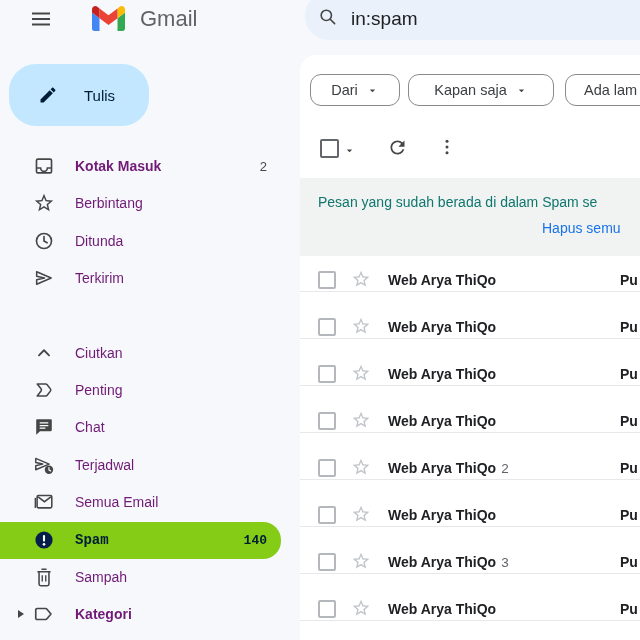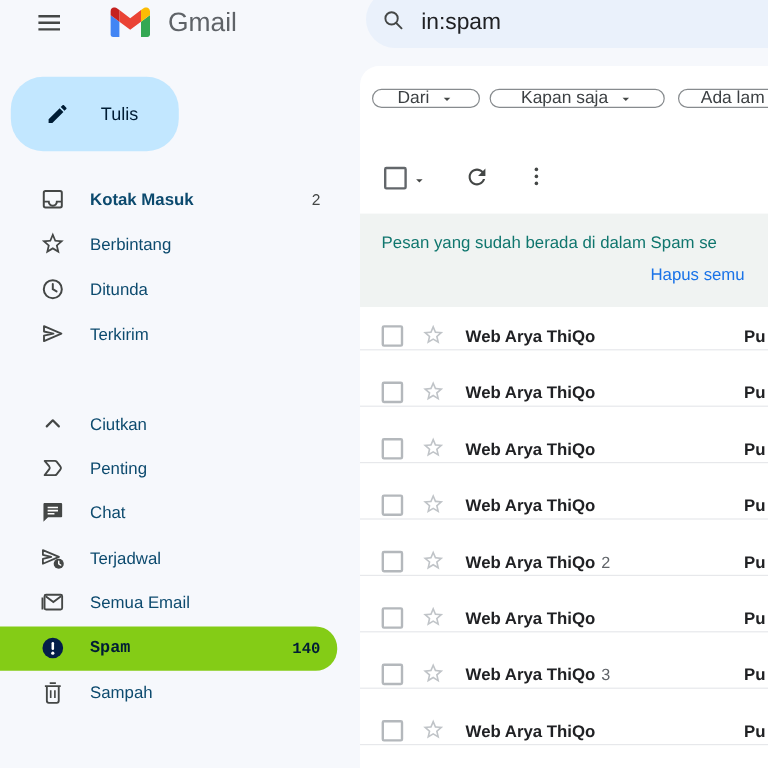--- a/index.html
+++ b/index.html
@@ -23,33 +23,33 @@
   #compose{left:9px;top:64px;width:140px;height:62px;background:#c2e7ff;
     border-radius:27px;cursor:pointer;}
   #compose .icon{position:absolute;left:29px;top:21px;width:20px;height:20px;color:#001d35;}
   #compose-label{position:absolute;left:75px;top:23px;font-size:15px;font-weight:500;color:#001d35;}
 
   #nav{left:0;top:0;width:281px;height:640px;}
   .nav-item{position:absolute;left:0;width:281px;height:37px;cursor:pointer;}
   .nav-item.selected{background:#84cc16;border-radius:0 18px 18px 0;font-family:Liberation Mono, monospace;}
   .nav-icon{position:absolute;left:33px;top:7px;width:22px;height:22px;color:#444746;}
   .nav-item.selected .nav-icon{color:#041e49;}
-  .nav-label{position:absolute;left:75px;top:10px;font-size:14px;color:#0c4a6e;white-space:nowrap;}
+  .nav-label{position:absolute;left:75px;top:10px;font-size:14px;color:#701a75;white-space:nowrap;}
   .nav-item.bold .nav-label{font-weight:bold;}
   .nav-item.selected .nav-label{color:#001d35;}
   .nav-count{position:absolute;right:14px;top:11px;font-size:13px;color:#444746;}
   .nav-item.selected .nav-count{font-weight:bold;color:#001d35;}
   .tri{position:absolute;left:18px;top:14px;width:0;height:0;
     border-left:6px solid #444746;border-top:4.5px solid transparent;
     border-bottom:4.5px solid transparent;}
 
   
   #main{left:300px;top:55px;width:340px;height:585px;background:#ffffff;
     border-top-left-radius:16px;overflow:hidden;}
-  .chip{position:absolute;top:19px;height:16px;border:1px solid #878b8e;
+  .chip{position:absolute;top:19px;height:32px;border:1px solid #878b8e;
     border-radius:11px;background:#fff;display:flex;align-items:center;
     justify-content:center;gap:8px;font-size:14.5px;color:#3c4043;cursor:pointer;
     box-sizing:border-box;}
   .chip .icon{width:13px;height:13px;color:#444746;}
   .chip.cut{justify-content:flex-start;padding-left:18px;}
 
   #select-cb{left:20px;top:84px;width:15px;height:15px;border:2px solid #63676b;
     border-radius:2px;cursor:pointer;}
   #select-caret{left:43px;top:89px;width:13px;height:13px;color:#444746;cursor:pointer;}
   #refresh{left:87px;top:82px;width:21px;height:21px;color:#444746;cursor:pointer;}
@@ -207,20 +207,29 @@
     </div>
     <div class="nav-item" style="top: 558.85px;">
       <span class="icon nav-icon">
         <svg viewBox="0 0 24 24">
           <path d="M9.2 3.6h5.6M4.8 6.3h14.4M6.6 6.3h10.8v13.4c0 1-.8 1.8-1.8 1.8H8.4c-1 0-1.8-.8-1.8-1.8z" fill="none" stroke="currentColor" stroke-width="1.7"></path>
           <path d="M10.1 10v7M13.9 10v7" stroke="currentColor" stroke-width="1.5"></path>
         </svg>
       </span>
       <span class="nav-label">Sampah</span>
     </div>
+    <div class="nav-item bold" style="top: 596.2px;">
+      <span class="tri"></span>
+      <span class="icon nav-icon">
+        <svg viewBox="0 0 24 24">
+          <path d="M4.5 6h9.2c.6 0 1.17.27 1.55.73l4.35 5.27-4.35 5.27c-.38.46-.95.73-1.55.73H4.5C3.67 18 3 17.33 3 16.5v-9C3 6.67 3.67 6 4.5 6z" fill="none" stroke="currentColor" stroke-width="1.8" stroke-linejoin="round"></path>
+        </svg>
+      </span>
+      <span class="nav-label">Kategori</span>
+    </div>
   </nav>
 
 <div class="abs" id="main">
   <div id="chips">
       <div class="chip" style="left: 10px; width: 90px;">
         <span>Dari</span>
         <span class="icon ">
           <svg viewBox="0 0 24 24">
             <path d="M7 10l5 5 5-5z" fill="currentColor"></path>
           </svg>

